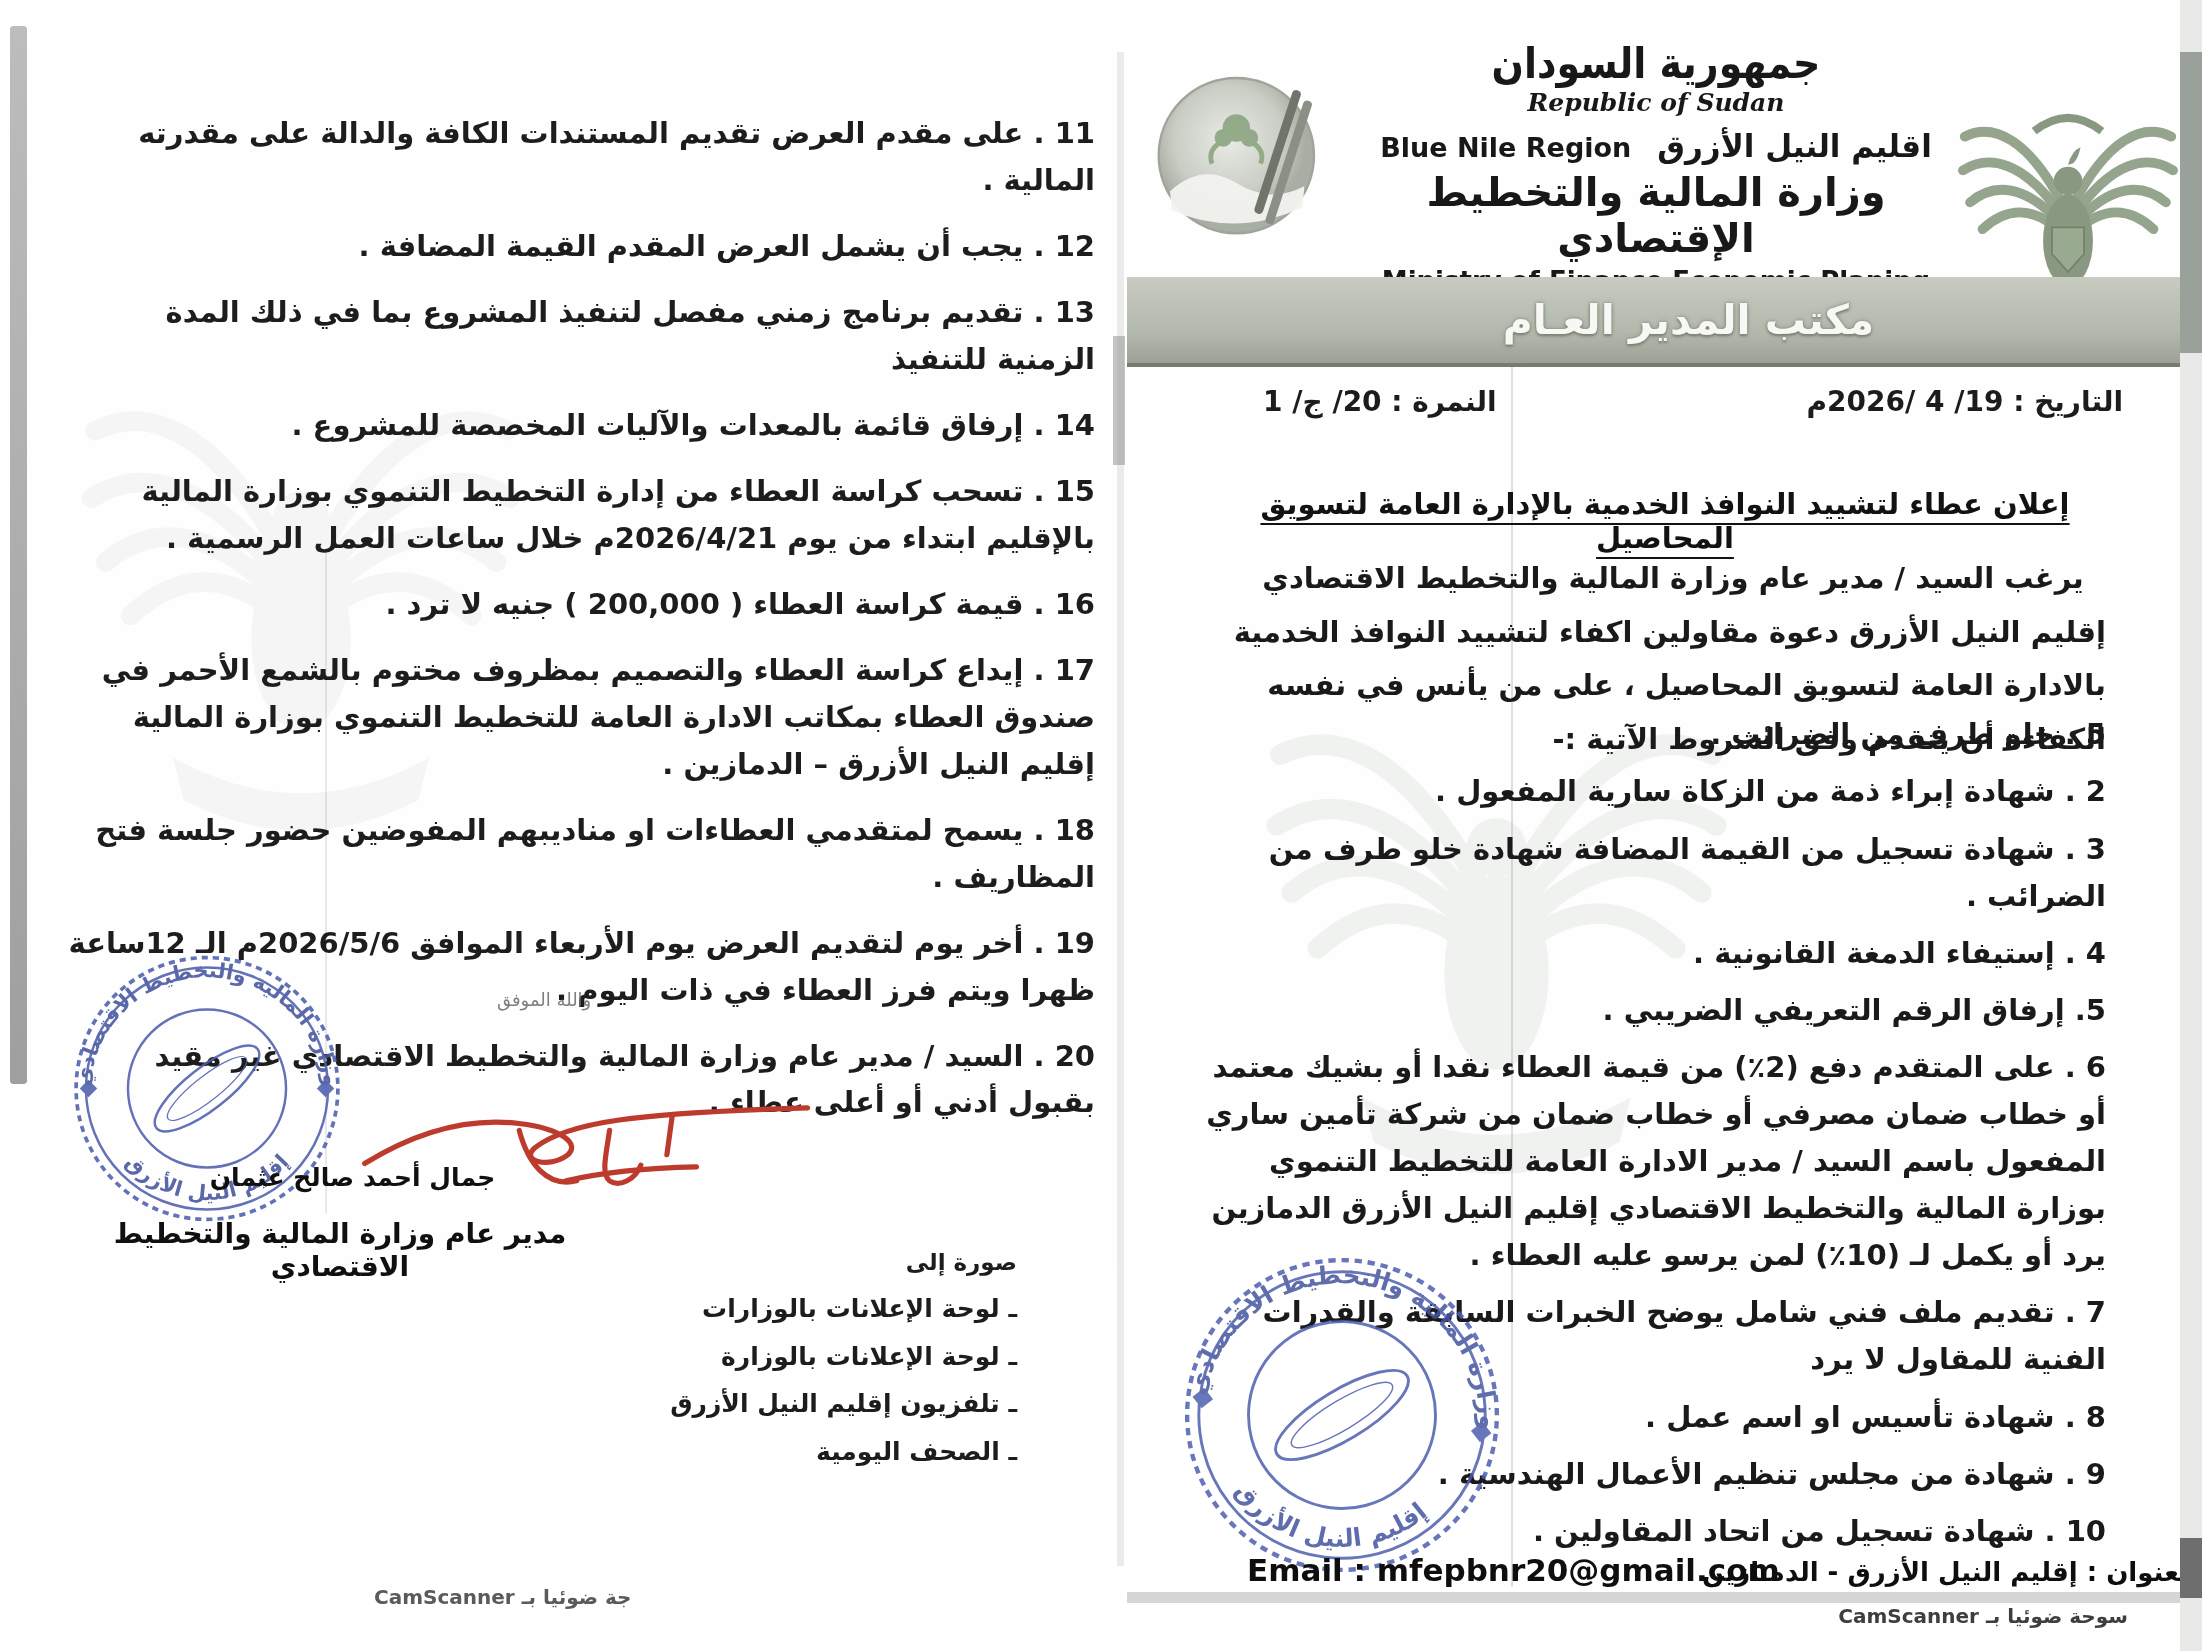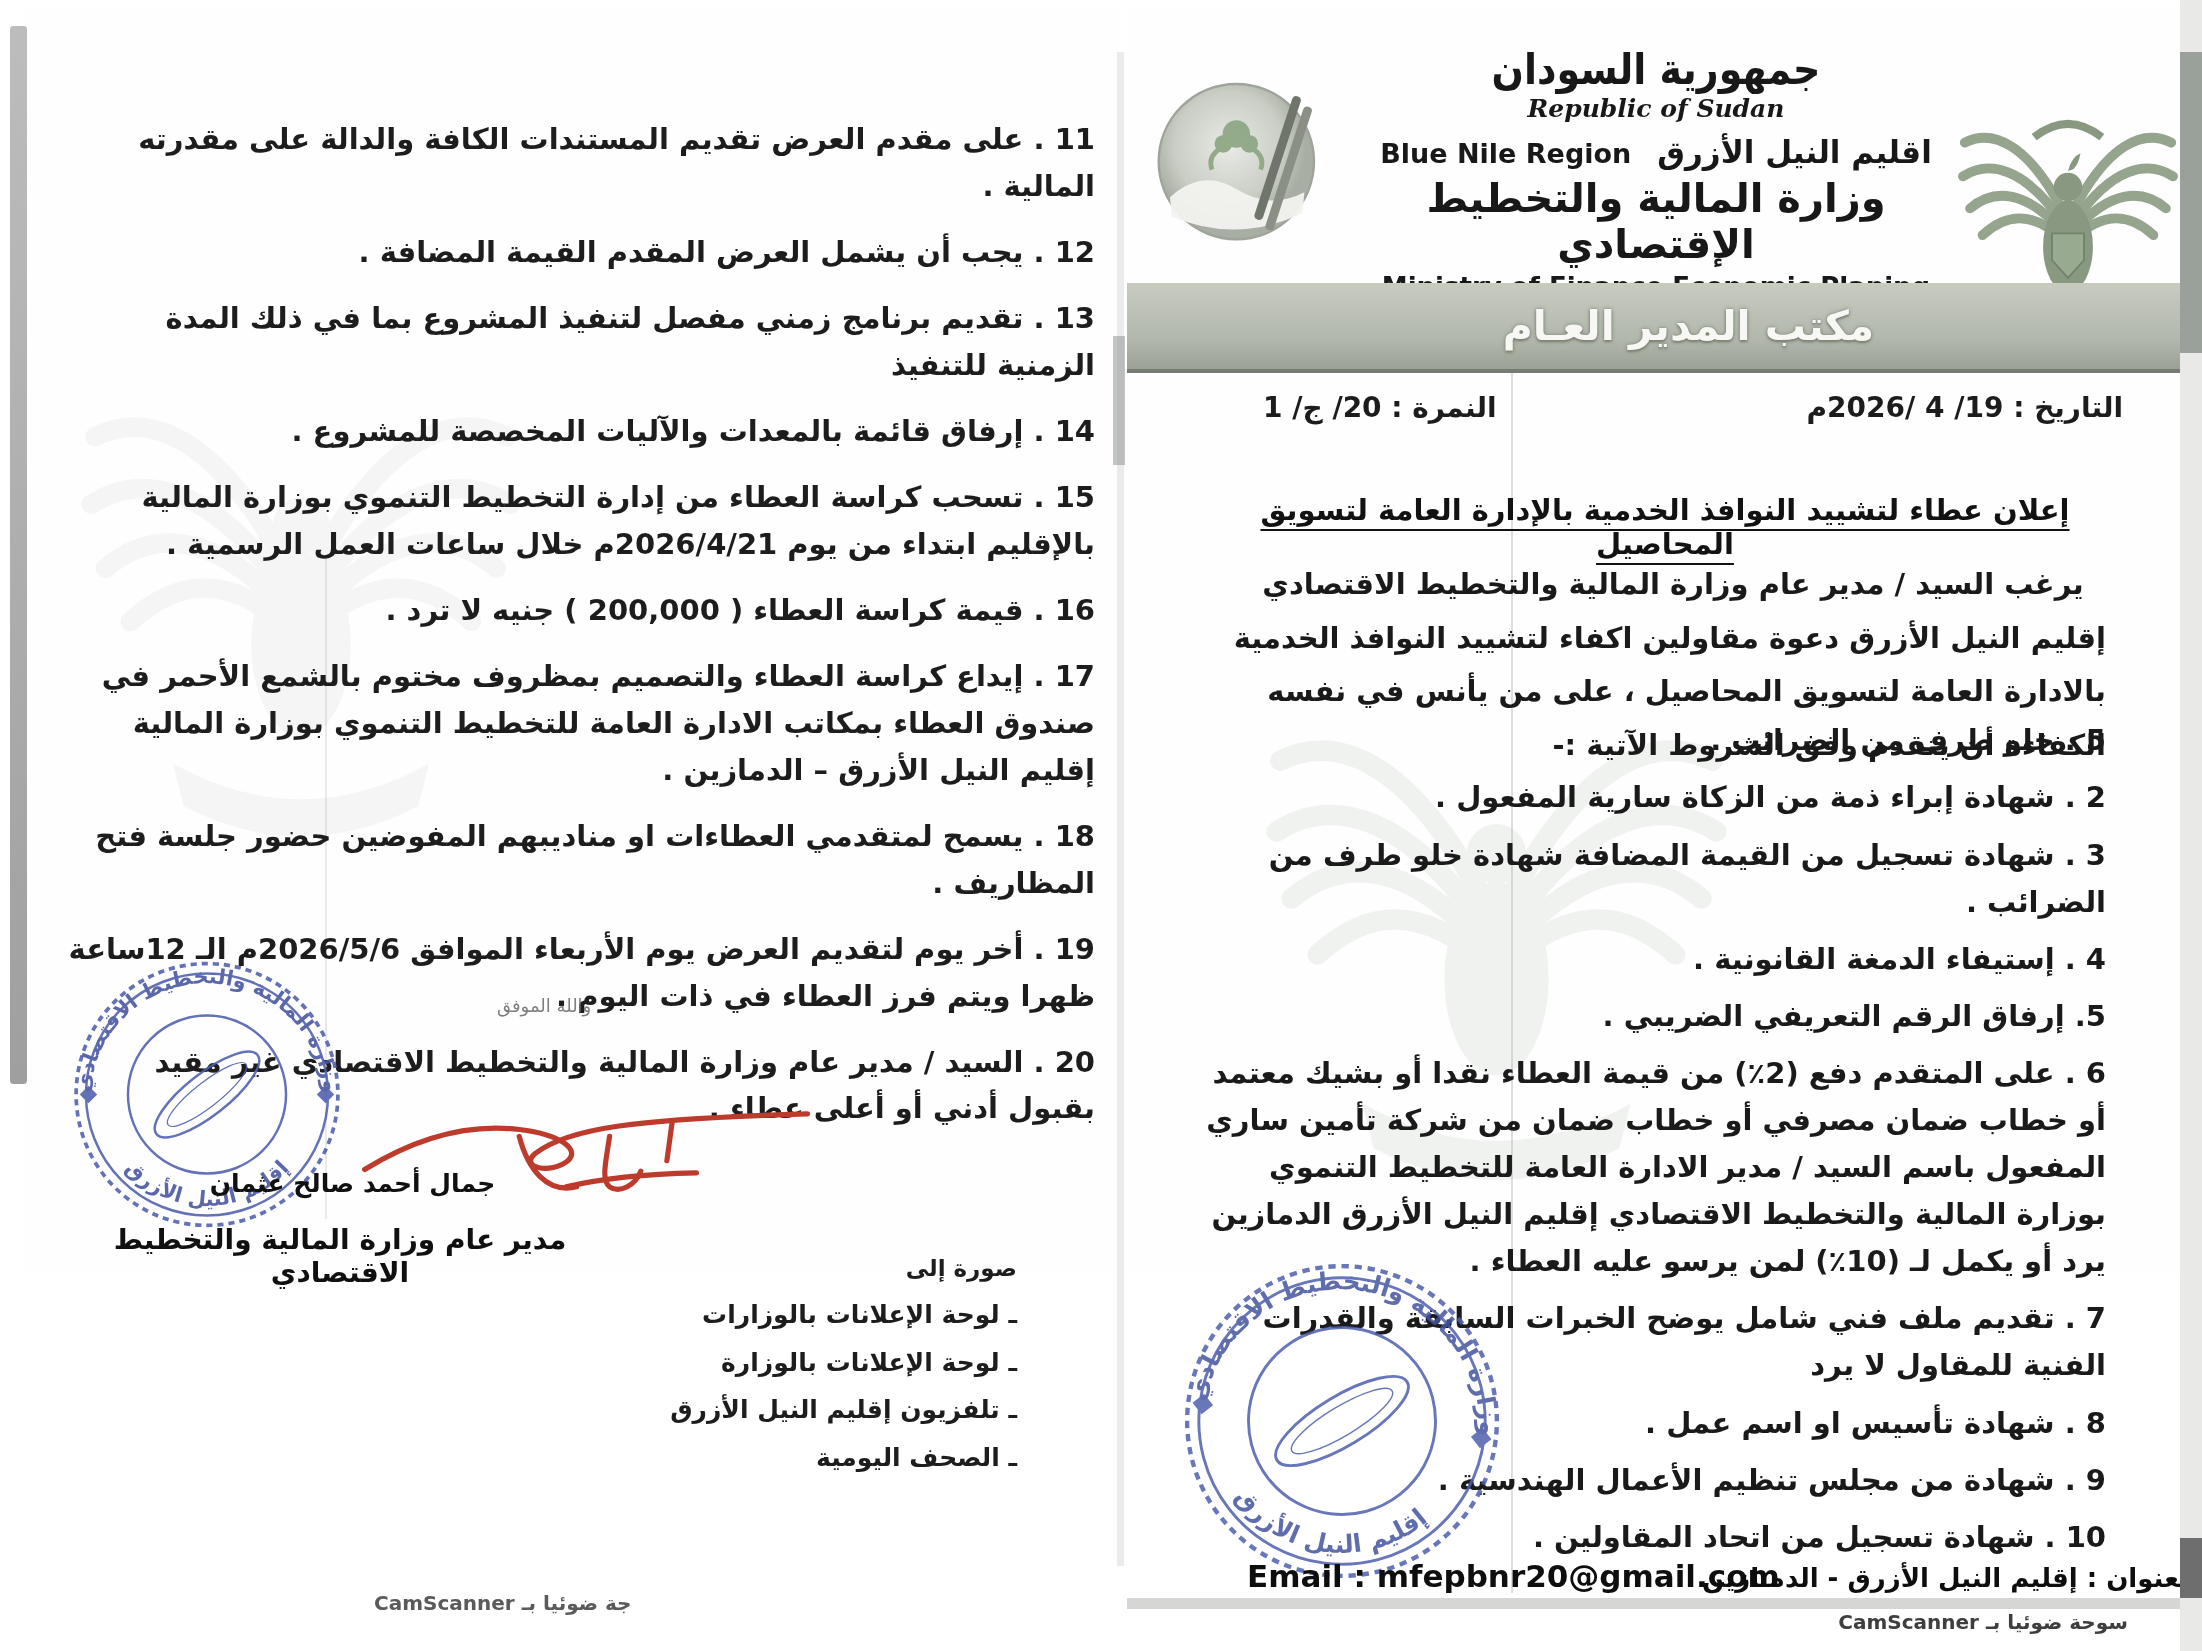--- a/index.html
+++ b/index.html
@@ -1,18 +1,18 @@
 <!DOCTYPE html>
 <html lang="ar" style="font-size:13.8px"><head>
 <meta charset="utf-8">
 <style>
   html,body{margin:0;padding:0;background:#ffffff;}
   #canvas{position:relative;width:2203px;height:1652px;background:#ffffff;overflow:hidden;
           font-family:"DejaVu Sans",sans-serif;color:#1c1c1c;}
-  .page{position:absolute;top:6px;height:1268px;background:#fefefe;}
+  .page{position:absolute;top:0;height:1268px;background:#fefefe;}
   #page-left{left:26px;width:1093px;}
   #page-right{left:1127px;width:1075px;}
 
   
   #l-items{position:absolute;top:110px;right:24px;width:1037px;direction:rtl;text-align:right;
            font-size:29px;font-weight:700;color:#1d1d1d;}
   .l-item{margin-bottom:19px;line-height:1.62;}
   #l-tawfiq{position:absolute;left:471px;top:989px;font-size:18px;font-weight:400;color:#6a6a6a;
             direction:rtl;opacity:.85;}
   #l-stamp{position:absolute;left:39px;top:940px;width:284px;height:297px;opacity:.88;}

